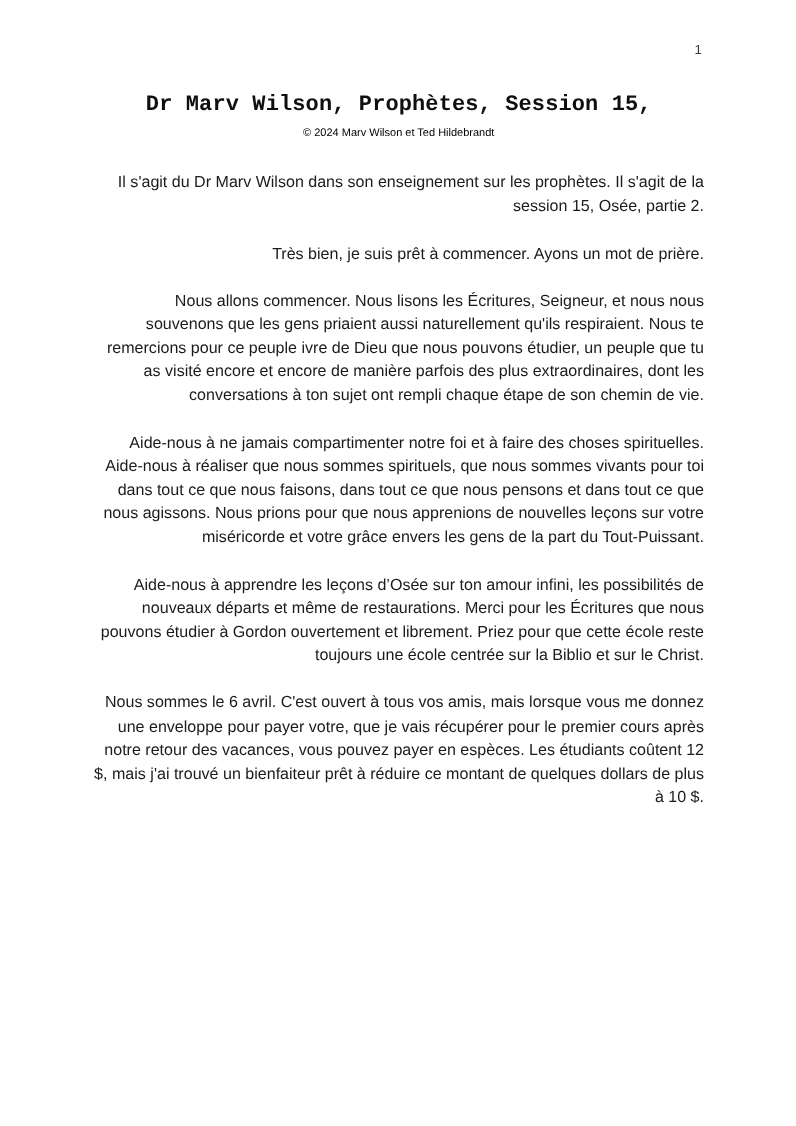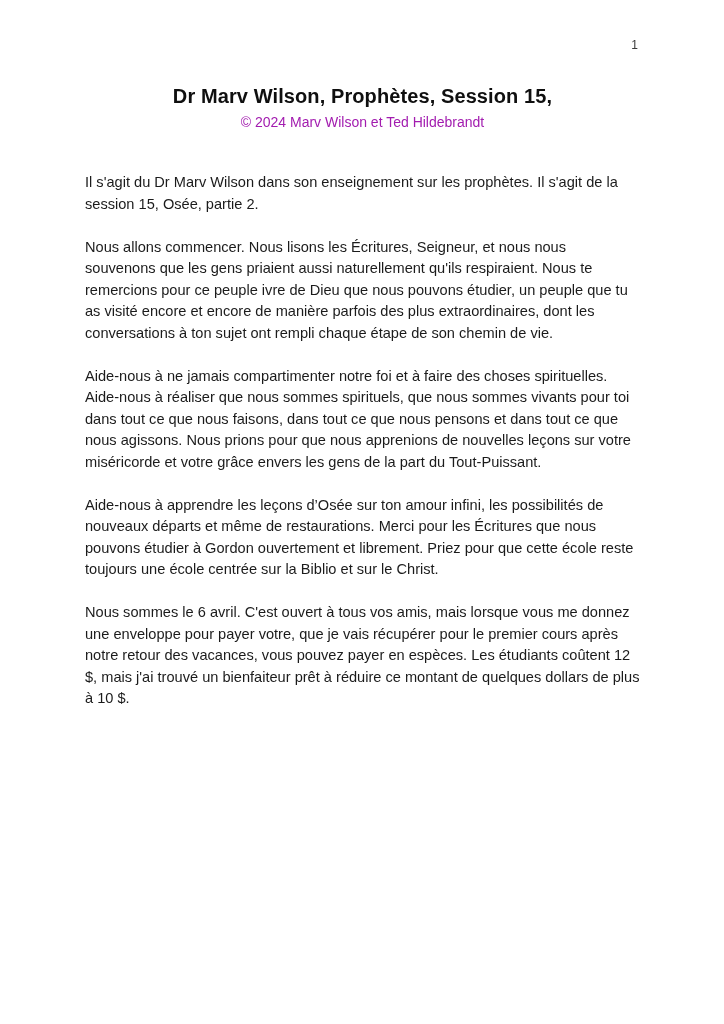--- a/index.html
+++ b/index.html
@@ -29,52 +29,55 @@
     margin: 30px 0 0 0;
     text-align: center;
     font-size: 20px;
     font-weight: bold;
     line-height: 28px;
     color: #0f0f0f;
     letter-spacing: 0.1px;
   }
   .doc-title .title-line {
     display: block;
+    font-family: Liberation Mono, monospace;
   }
   .copyright {
     text-align: center;
-    font-size: 14px;
+    font-size: 10px;
     line-height: 18px;
     margin-top: 3px;
-    color: #a21caf;
+    color: #000000;
   }
   .doc-body {
-    margin-top: 41px;
+    margin-top: 25px;
     font-size: 14.6px;
     line-height: 21.5px;
     color: #1b1b1b;
+    text-align: right;
   }
   .doc-body p {
     margin: 0 0 21.5px 0;
   }
 </style>
 </head>
 <body>
 
 <div class="page">
 
   <div class="page-number">1</div>
 
   <h1 class="doc-title">
     <span class="title-line">Dr Marv Wilson, Prophètes, Session 15,</span>
   </h1>
 
   <div class="copyright">© 2024 Marv Wilson et Ted Hildebrandt</div>
 
   <div class="doc-body">
     <p>Il s'agit du Dr Marv Wilson dans son enseignement sur les prophètes. Il s'agit de la session 15, Osée, partie 2.</p>
+    <p>Très bien, je suis prêt à commencer. Ayons un mot de prière.</p>
     <p>Nous allons commencer. Nous lisons les Écritures, Seigneur, et nous nous souvenons que les gens priaient aussi naturellement qu'ils respiraient. Nous te remercions pour ce peuple ivre de Dieu que nous pouvons étudier, un peuple que tu as visité encore et encore de manière parfois des plus extraordinaires, dont les conversations à ton sujet ont rempli chaque étape de son chemin de vie.</p>
     <p>Aide-nous à ne jamais compartimenter notre foi et à faire des choses spirituelles. Aide-nous à réaliser que nous sommes spirituels, que nous sommes vivants pour toi dans tout ce que nous faisons, dans tout ce que nous pensons et dans tout ce que nous agissons. Nous prions pour que nous apprenions de nouvelles leçons sur votre miséricorde et votre grâce envers les gens de la part du Tout-Puissant.</p>
     <p>Aide-nous à apprendre les leçons d’Osée sur ton amour infini, les possibilités de nouveaux départs et même de restaurations. Merci pour les Écritures que nous pouvons étudier à Gordon ouvertement et librement. Priez pour que cette école reste toujours une école centrée sur la Biblio et sur le Christ.</p>
     <p>Nous sommes le 6 avril. C'est ouvert à tous vos amis, mais lorsque vous me donnez une enveloppe pour payer votre, que je vais récupérer pour le premier cours après notre retour des vacances, vous pouvez payer en espèces. Les étudiants coûtent 12 $, mais j'ai trouvé un bienfaiteur prêt à réduire ce montant de quelques dollars de plus à 10 $.</p>
   </div>
 
 </div>
 
 </body></html>

